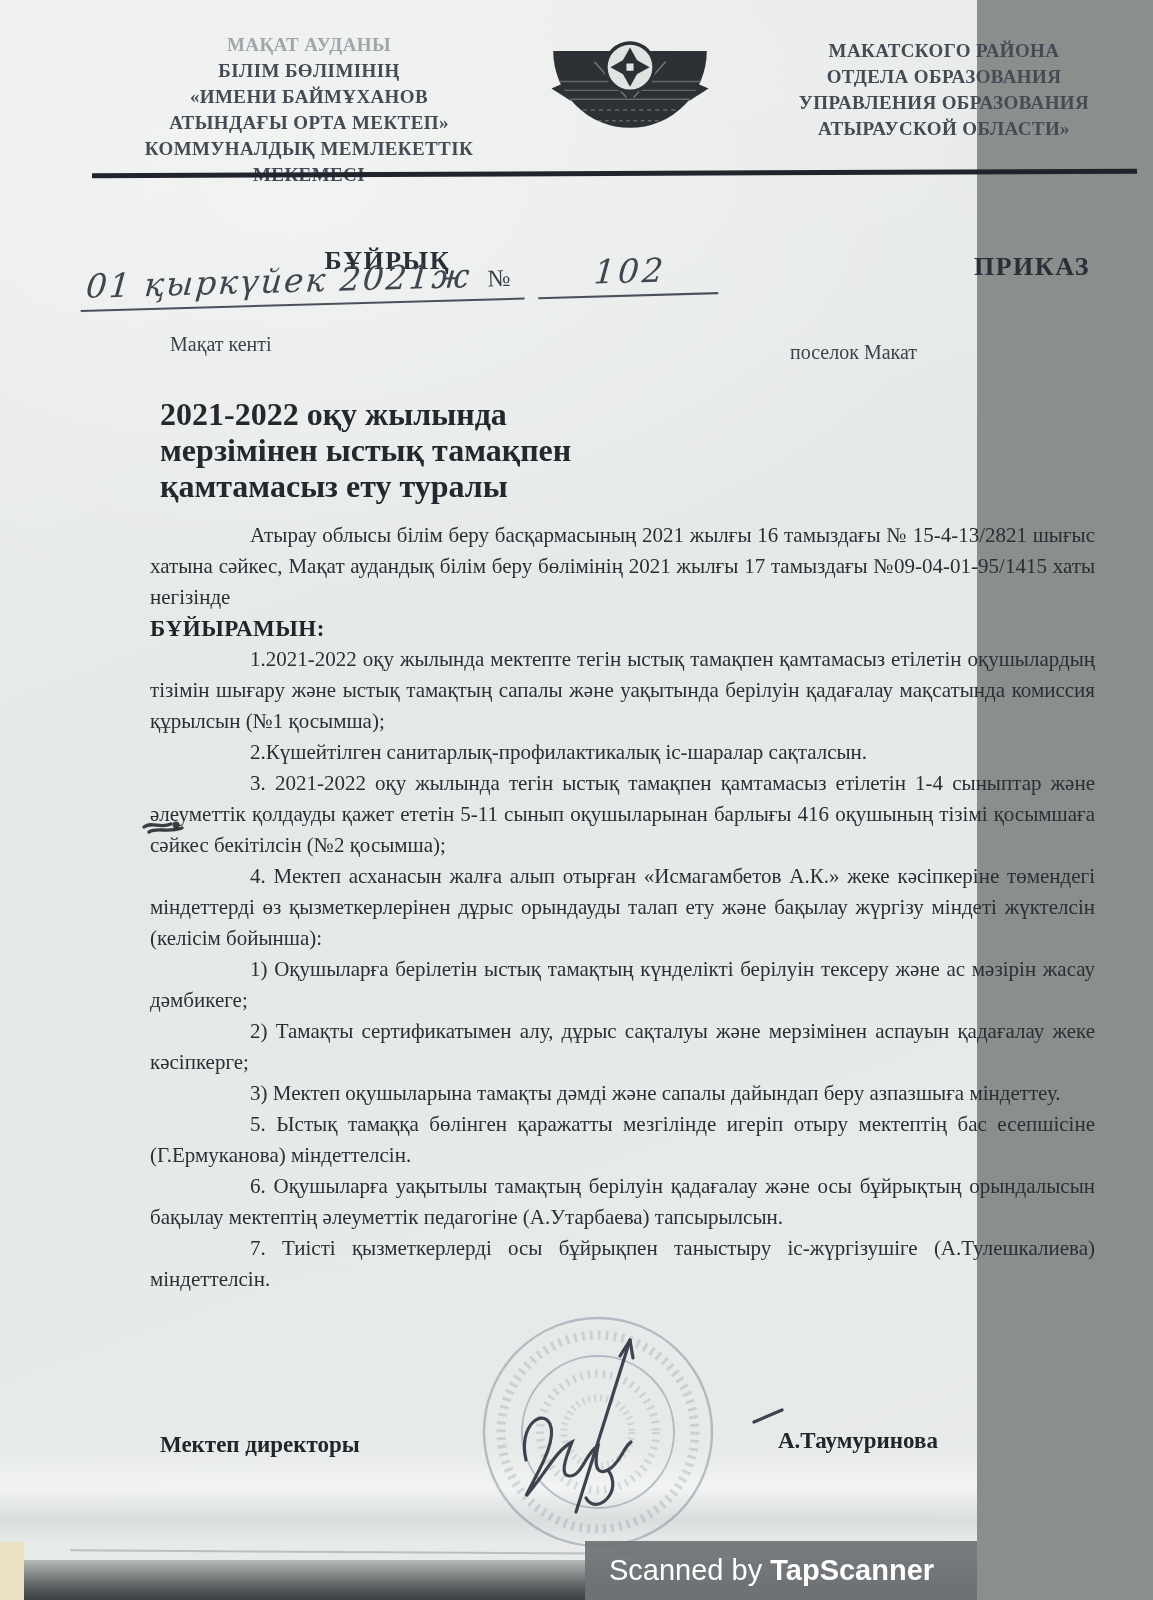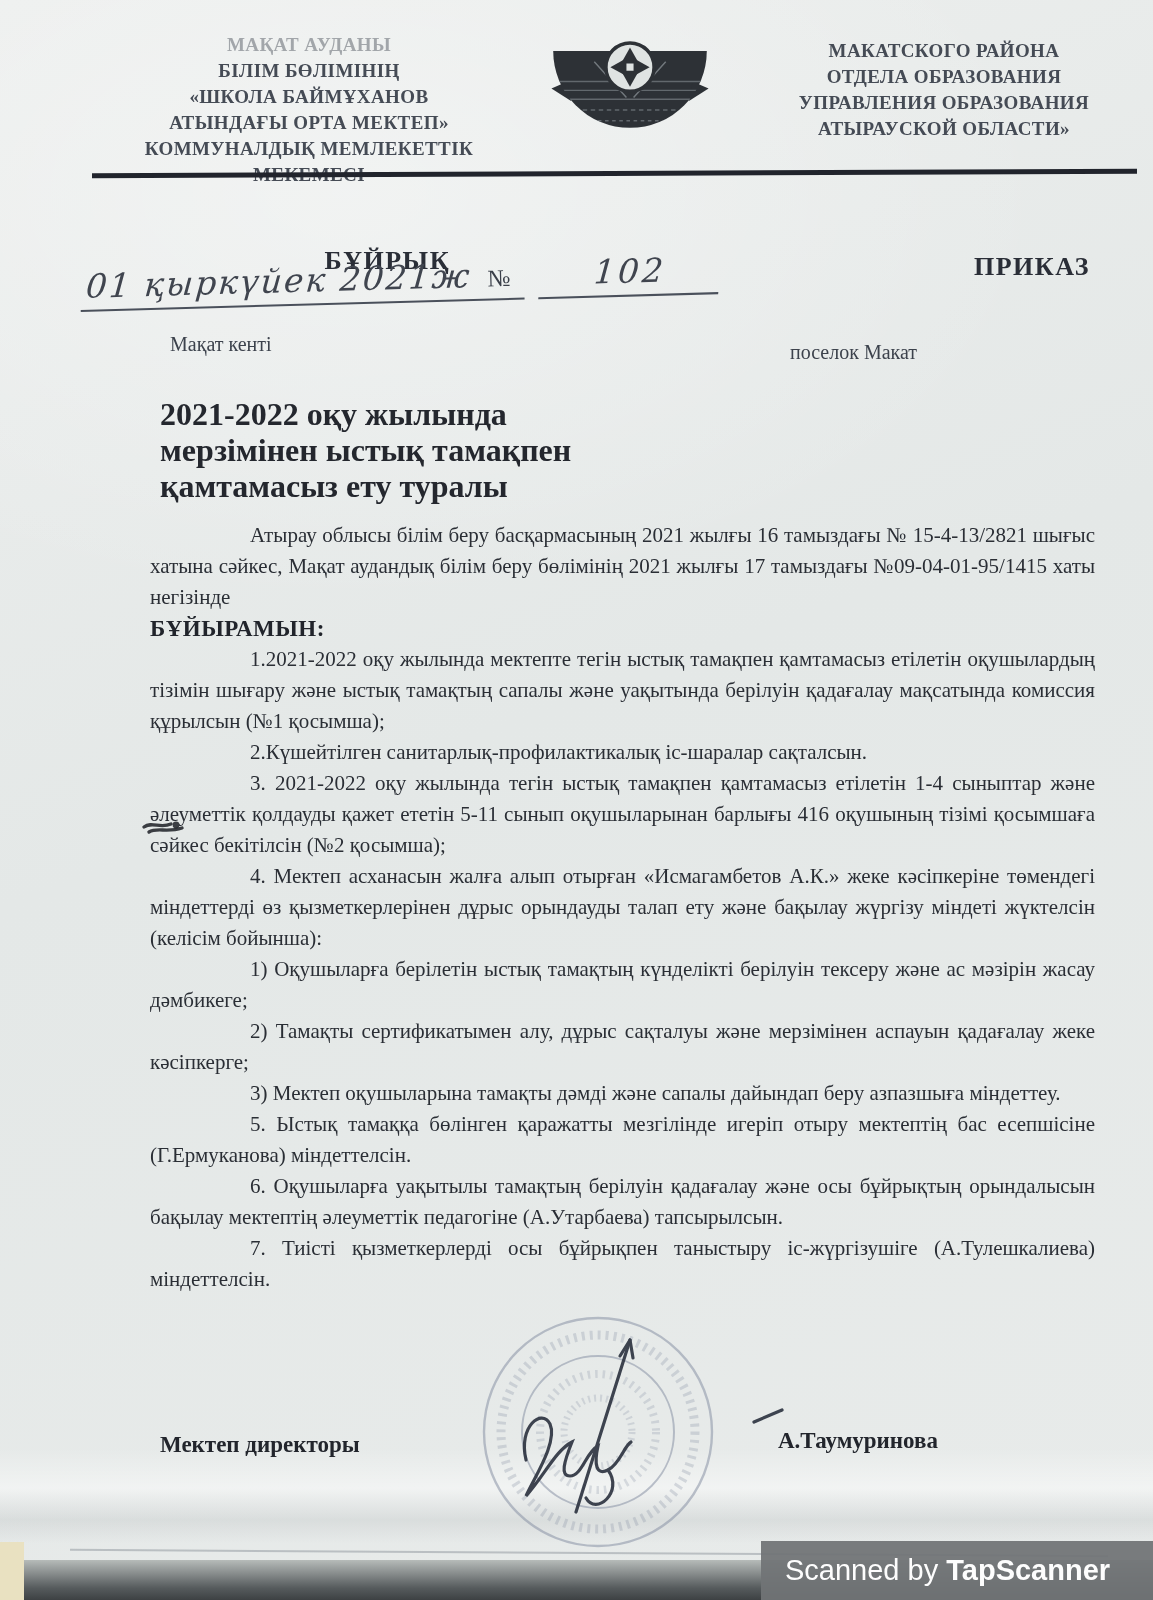--- a/index.html
+++ b/index.html
@@ -1,18 +1,18 @@
 <!DOCTYPE html>
 <html><head>
 <meta charset="utf-8">
 <style>
   html,body{margin:0;padding:0;}
   body{width:1153px;height:1600px;overflow:hidden;background:#8a8e8c;}
   .scan{
-    position:relative;width:1153px;height:1600px;
+    position:relative;width:977px;height:1600px;
     font-family:"Liberation Serif","DejaVu Serif",serif;
     color:#262a31;
     text-decoration:underline;
   }
   .paper{
     position:absolute;inset:0;
     background:
       linear-gradient(to bottom, rgba(255,255,255,0) 90.5%, rgba(255,255,255,.45) 93%, rgba(40,50,60,.07) 95%, rgba(255,255,255,0) 96.5%),
       radial-gradient(1200px 700px at 30% 12%, rgba(255,255,255,.35), rgba(255,255,255,0) 60%),
       linear-gradient(160deg,#edefee 0%,#e4e8e7 45%,#e8ebea 100%);
@@ -79,21 +79,21 @@
 </style>
 </head>
 <body>
 
 <div class="scan">
   <div class="paper">
 
     <div class="org org-left">
       <div class="faded">МАҚАТ АУДАНЫ</div>
       <div>БІЛІМ БӨЛІМІНІҢ</div>
-      <div>«ШКОЛА БАЙМҰХАНОВ</div>
+      <div>«ИМЕНИ БАЙМҰХАНОВ</div>
       <div>АТЫНДАҒЫ ОРТА МЕКТЕП»</div>
       <div>КОММУНАЛДЫҚ МЕМЛЕКЕТТІК</div>
       <div>МЕКЕМЕСІ</div>
     </div>
 
     <svg class="emblem" viewBox="0 0 200 140">
       <defs>
         <clipPath id="discClip">
             <path d="M14,18 A86,86 0 0 0 186,18 Z"></path>
           </clipPath>

